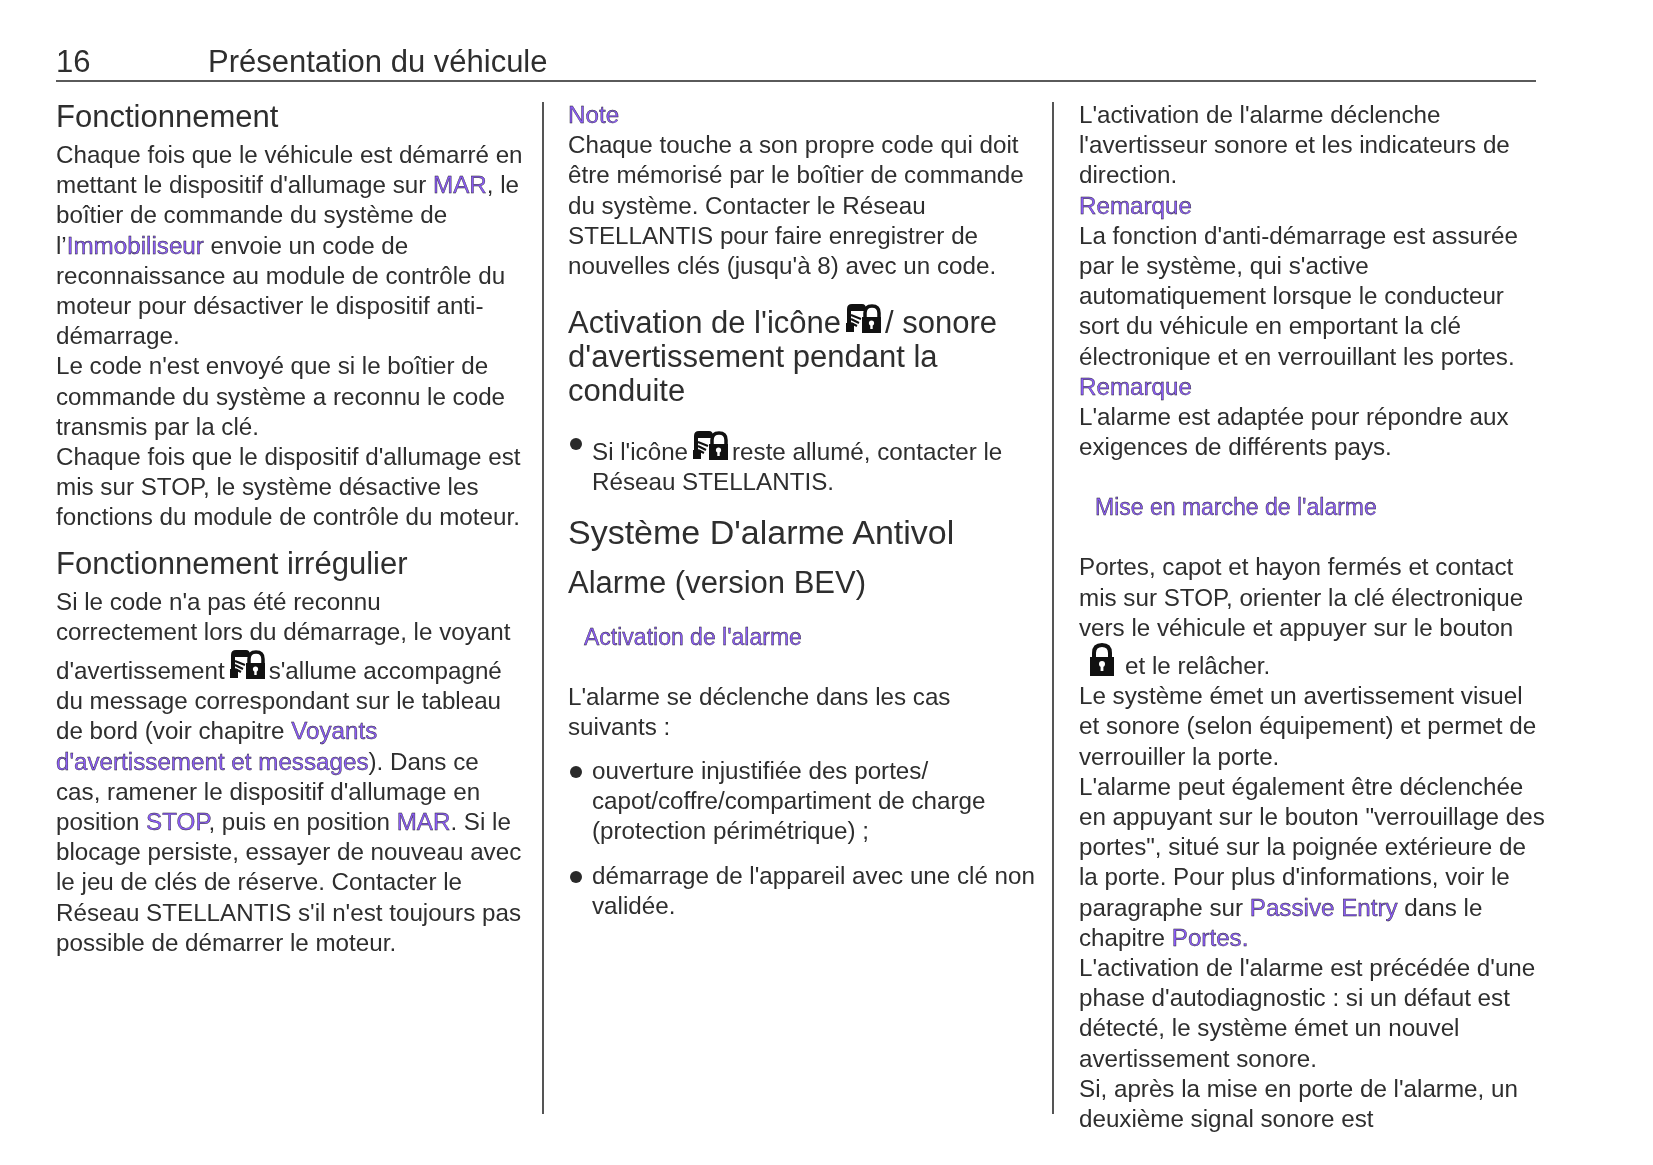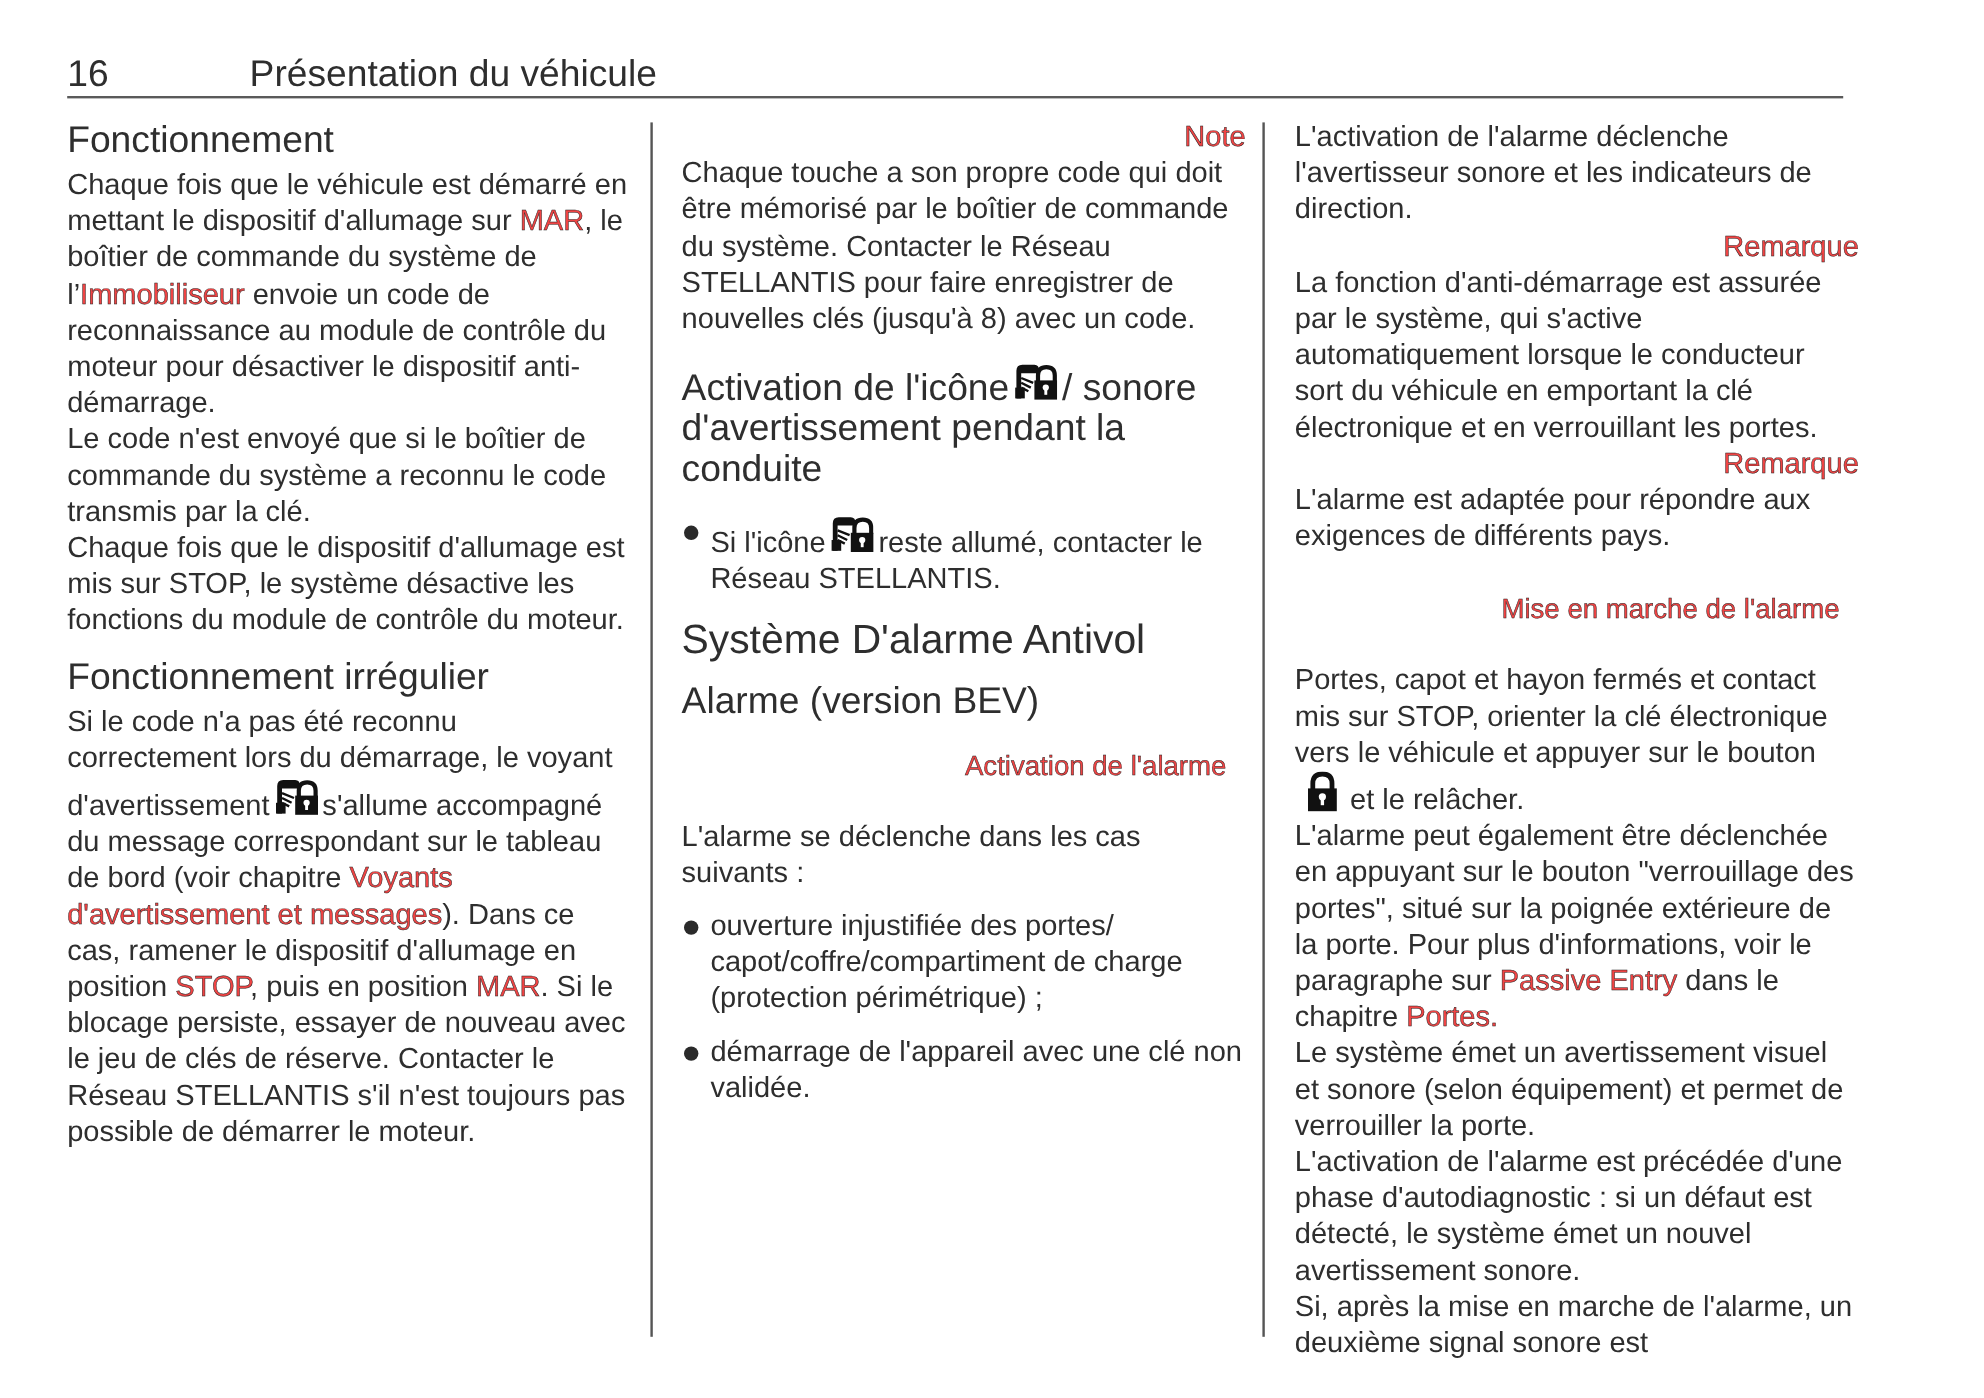--- a/index.html
+++ b/index.html
@@ -13,21 +13,21 @@
   .col-left { left:56px; width:470px; }
   .col-mid { left:568px; width:470px; }
   .col-right { left:1079px; width:470px; }
   .divider { position:absolute; top:102px; width:1.5px; height:1012px; background:#555; }
   .divider-1 { left:542px; }
   .divider-2 { left:1052px; }
   .h2 { font-size:31px; line-height:34px; margin:0; font-weight:normal; }
   .h1 { font-size:34px; line-height:40px; margin:0; font-weight:normal; }
   .h4 { font-size:23px; line-height:30px; margin:16px; font-weight:normal; }
   p { margin:0; }
-  .b { color:#ef4444;text-align:right; -webkit-text-stroke:0.4px #1f1f1f; }
+  .b { color:#8b5cf6; -webkit-text-stroke:0.4px #1f1f1f; }
   .gap-s { height:6px; }
   .gap-m { height:14px; }
   .gap-l { height:20px; }
   ul.bullets { list-style:none; margin:0; padding:0; }
   ul.bullets li { position:relative; padding-left:24px; }
   ul.bullets li + li { margin-top:14px; }
   .dot { position:absolute; left:2px; top:10px; width:12px; height:12px; border-radius:50%; background:#2a2a2a; }
   .icon-immo { display:inline-block; vertical-align:-2px; width:36px; height:34px; margin:0 4px; }
   .icon-lock { display:inline-block; vertical-align:-3px; width:26px; height:34px; margin:0 10px; }
 </style>
@@ -110,17 +110,17 @@
   <p class="b">Remarque</p>
   <p>La fonction d'anti-démarrage est assurée par le système, qui s'active automatiquement lorsque le conducteur sort du véhicule en emportant la clé électronique et en verrouillant les portes.</p>
   <p class="b">Remarque</p>
   <p>L'alarme est adaptée pour répondre aux exigences de différents pays.</p>
   <div class="gap-m"></div>
   <h4 class="h4 b">Mise en marche de l'alarme</h4>
   <div class="gap-m"></div>
   <p><span>Portes, capot et hayon fermés et contact mis sur STOP, orienter la clé électronique vers le véhicule et appuyer sur le bouton</span><svg class="icon-lock">
         <use href="#lock"></use>
       </svg><span>et le relâcher.</span></p>
+  <p>Le système émet un avertissement visuel et sonore (selon équipement) et permet de verrouiller la porte.</p>
   <p><span>L'alarme peut également être déclenchée en appuyant sur le bouton "verrouillage des portes", situé sur la poignée extérieure de la porte. Pour plus d'informations, voir le paragraphe sur </span><span class="b">Passive Entry</span><span> dans le chapitre </span><span class="b">Portes.</span></p>
-  <p>Le système émet un avertissement visuel et sonore (selon équipement) et permet de verrouiller la porte.</p>
   <p>L'activation de l'alarme est précédée d'une phase d'autodiagnostic : si un défaut est détecté, le système émet un nouvel avertissement sonore.</p>
-  <p>Si, après la mise en marche de l'alarme, un deuxième signal sonore est</p>
+  <p>Si, après la mise en porte de l'alarme, un deuxième signal sonore est</p>
 </div>
 
 </body></html>

